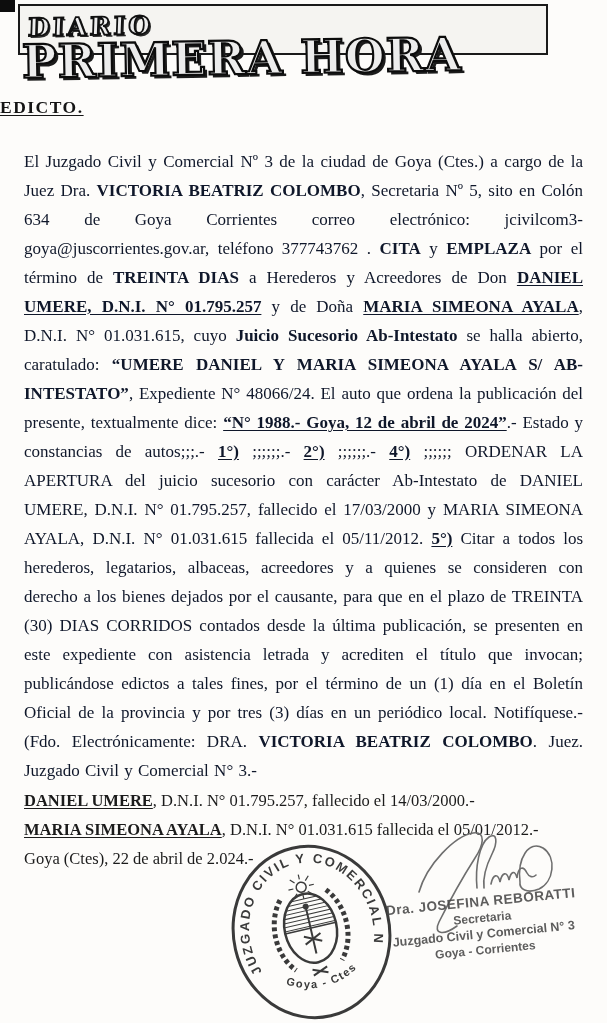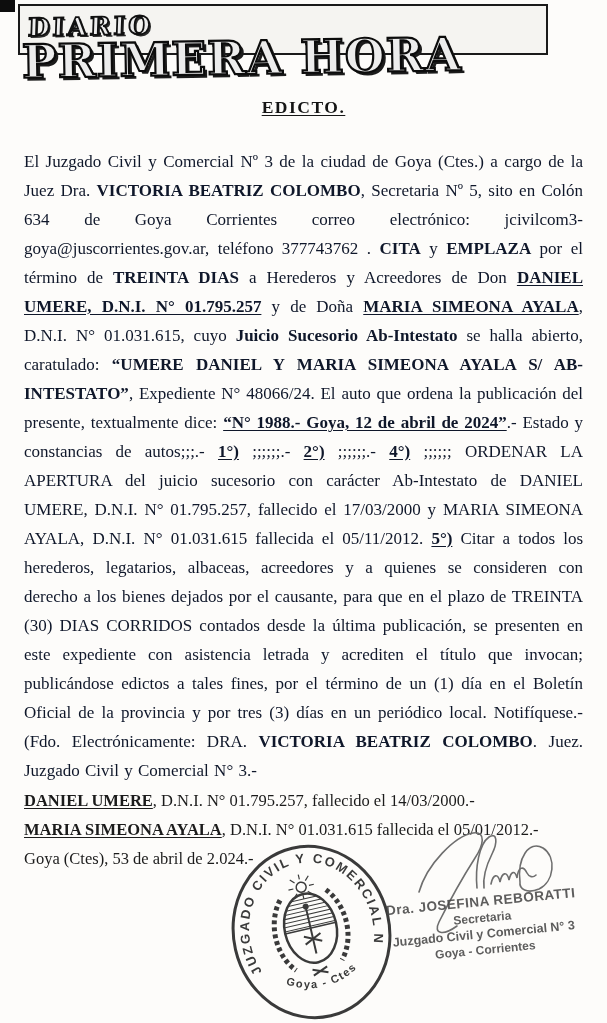--- a/index.html
+++ b/index.html
@@ -44,21 +44,21 @@
     color:#ececec;
     -webkit-text-stroke:2.2px #0c0c0c;
     text-shadow:3px 3px 0 #1c1c1c;
     transform:rotate(-1deg);
     white-space:nowrap; letter-spacing:1px;
   }
 
   
   .edicto-title {
     position:absolute; left:0; top:97px; width:100%;
-    text-align:center; font-weight:700; font-size:17.5px;
+    text-align:left; font-weight:700; font-size:17.5px;
     letter-spacing:1.5px; text-decoration:underline; text-underline-offset:2px;
     color:#151515;
   }
   .body-par {
     position:absolute; left:24px; top:147px; width:559px;
     font-size:17px; line-height:29px; text-align:justify;
     word-spacing:0.06em; color:#0f172a;
   }
   .summary {
     position:absolute; left:24px; top:786px; width:559px;
@@ -91,21 +91,21 @@
   </div>
   <div class="primera-hora">PRIMERA HORA</div>
 
   <div class="edicto-title">EDICTO.</div>
 
   <div class="body-par"><span>El Juzgado Civil y Comercial Nº 3 de la ciudad de Goya (Ctes.) a cargo de la Juez Dra. </span><span style="font-weight: bold;">VICTORIA BEATRIZ COLOMBO</span><span>, Secretaria Nº 5, sito en Colón 634 de Goya Corrientes correo electrónico: jcivilcom3-goya@juscorrientes.gov.ar, teléfono 377743762 . </span><span style="font-weight: bold;">CITA</span><span> y </span><span style="font-weight: bold;">EMPLAZA</span><span> por el término de </span><span style="font-weight: bold;">TREINTA DIAS</span><span> a Herederos y Acreedores de Don </span><span style="font-weight: bold; text-decoration: underline;">DANIEL UMERE, D.N.I. N° 01.795.257</span><span> y de Doña </span><span style="font-weight: bold; text-decoration: underline;">MARIA SIMEONA AYALA</span><span>, D.N.I. N° 01.031.615, cuyo </span><span style="font-weight: bold;">Juicio Sucesorio Ab-Intestato</span><span> se halla abierto, caratulado: </span><span style="font-weight: bold;">“UMERE DANIEL Y MARIA SIMEONA AYALA S/ AB-INTESTATO”</span><span>, Expediente N° 48066/24. El auto que ordena la publicación del presente, textualmente dice: </span><span style="font-weight: bold; text-decoration: underline;">“N° 1988.- Goya, 12 de abril de 2024”</span><span>.- Estado y constancias de autos;;;.- </span><span style="font-weight: bold; text-decoration: underline;">1°)</span><span> ;;;;;;.- </span><span style="font-weight: bold; text-decoration: underline;">2°)</span><span> ;;;;;;.- </span><span style="font-weight: bold; text-decoration: underline;">4°)</span><span> ;;;;;; ORDENAR LA APERTURA del juicio sucesorio con carácter Ab-Intestato de DANIEL UMERE, D.N.I. N° 01.795.257, fallecido el 17/03/2000 y MARIA SIMEONA AYALA, D.N.I. N° 01.031.615 fallecida el 05/11/2012. </span><span style="font-weight: bold; text-decoration: underline;">5°)</span><span> Citar a todos los herederos, legatarios, albaceas, acreedores y a quienes se consideren con derecho a los bienes dejados por el causante, para que en el plazo de TREINTA (30) DIAS CORRIDOS contados desde la última publicación, se presenten en este expediente con asistencia letrada y acrediten el título que invocan; publicándose edictos a tales fines, por el término de un (1) día en el Boletín Oficial de la provincia y por tres (3) días en un periódico local. Notifíquese.- (Fdo. Electrónicamente: DRA. </span><span style="font-weight: bold;">VICTORIA BEATRIZ COLOMBO</span><span>. Juez. Juzgado Civil y Comercial N° 3.-</span></div>
 
   <div class="summary">
     <div class="sline"><span style="font-weight: bold; text-decoration: underline; text-align: right;">DANIEL UMERE</span><span>, D.N.I. N° 01.795.257, fallecido el 14/03/2000.-</span></div>
     <div class="sline"><span style="font-weight: bold; text-decoration: underline;">MARIA SIMEONA AYALA</span><span>, D.N.I. N° 01.031.615 fallecida el 05/01/2012.-</span></div>
-    <div class="sline">Goya (Ctes), 53 de abril de 2.024.-</div>
+    <div class="sline">Goya (Ctes), 22 de abril de 2.024.-</div>
   </div>
 
   <svg class="seal" viewBox="0 0 175 180" xmlns="http://www.w3.org/2000/svg">
     <defs>
       <path id="arcTop" d="M 30.4 117.4 A 62 70 0 1 1 144.6 117.4" fill="none"></path>
       <path id="arcBottom" d="M 52 136 Q 87.5 156 123 136" fill="none"></path>
       <clipPath id="shieldClip">
           <ellipse cx="87.5" cy="86" rx="26" ry="35"></ellipse>
         </clipPath>
     </defs>

